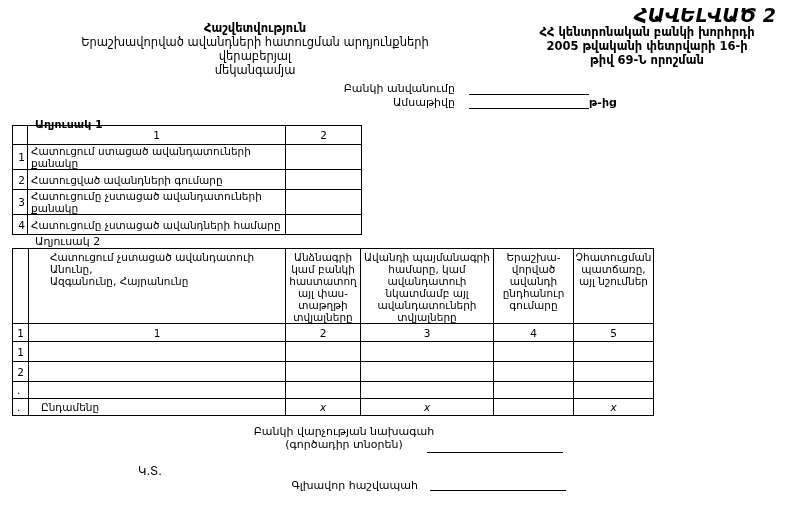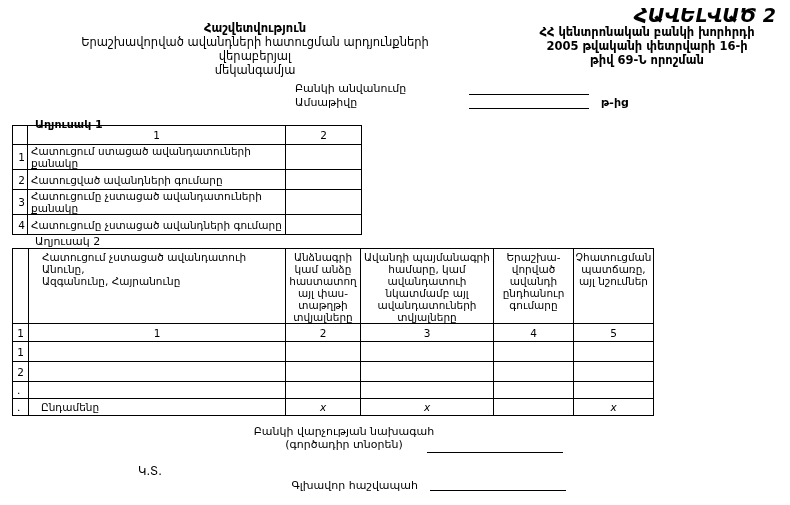--- a/index.html
+++ b/index.html
@@ -16,39 +16,39 @@
 
   #appendix { top:4px; right:14px; font-weight:bold; font-style:italic; font-size:19px; }
   #decree   { top:25px; right:14px; width:258px; text-align:center; font-weight:bold;
               font-size:11.5px; line-height:14px; }
   #title-block { top:21px; left:52px; width:406px; text-align:center; font-size:11.5px; line-height:14px; }
   #title    { font-weight:bold; }
   #subtitle { white-space:pre-line; }
 
   #fields { top:81px; left:295px; }
   .field-row { display:flex; align-items:flex-end; height:14px; }
-  .field-label { width:160px; }
+  .field-label { width:160px; text-align:right; }
   .field-line  { width:120px; border-bottom:1px solid #000; height:12px; margin-left:14px; }
-  .field-suffix{ font-weight:bold; margin-left:12px; }
+  .field-suffix{ font-weight:bold; margin-left:0; }
 
   table { border-collapse:collapse; table-layout:fixed; }
   td { border:1px solid #000; font-size:10.5px; vertical-align:middle; overflow:hidden; }
 
   #table1-label { top:118px; left:35px;font-weight:bold; }
   #table1 { top:125px; left:12px; }
   #table1 .hdr td { text-align:center; height:19px; }
   #table1 .row td { height:20px; }
   #table1 .num { text-align:right; padding-right:2px; }
   #table1 .c1  { padding-left:3px; }
 
   #table2-label { top:235px; left:35px; }
   #table2 { top:248px; left:12px; }
   #table2 .hdr td { vertical-align:top; text-align:center; white-space:pre-line;
                     line-height:12px; padding-top:2px; height:74px; }
-  #table2 .hdr .c1 { text-align:left; padding-left:13px; }
+  #table2 .hdr .c1 { text-align:left; padding-left:21px; }
   #table2 .numrow td { text-align:center; height:18px; }
   #table2 .row td { height:20px; }
   #table2 .dotrow td { height:17px; }
   #table2 .rnum { text-align:center; }
   #table2 .rnum-dot { text-align:left; padding-left:4px; }
   #table2 .c1 { padding-left:12px; }
   #table2 .xcell { text-align:center; font-style:italic; }
 
   #sig1  { top:425px; left:244px; width:200px; text-align:center; line-height:13px; }
   #line1 { top:441px; left:427px; width:136px; height:12px; border-bottom:1px solid #000; }
@@ -109,21 +109,21 @@
     <td class="c1">Հատուցված ավանդների գումարը</td>
     <td class="c2"></td>
   </tr>
   <tr class="row">
     <td class="num">3</td>
     <td class="c1">Հատուցումը չստացած ավանդատուների քանակը</td>
     <td class="c2"></td>
   </tr>
   <tr class="row">
     <td class="num">4</td>
-    <td class="c1">Հատուցումը չստացած ավանդների գումարը</td>
+    <td class="c1">Հատուցումը չստացած ավանդների համարը</td>
     <td class="c2"></td>
   </tr>
 </tbody>
   </table>
 
 <div class="abs" id="table2-label">Աղյուսակ 2</div>
 
 <table class="abs" id="table2">
   <colgroup>
     <col style="width:16px">
@@ -132,21 +132,21 @@
     <col style="width:133px">
       <col style="width:80px">
       <col style="width:80px">
   </colgroup>
   <tbody>
       <tr class="hdr">
     <td></td>
     <td class="c1">Հատուցում չստացած ավանդատուի Անունը,
 Ազգանունը, Հայրանունը</td>
     <td>Անձնագրի
-կամ անձը
+կամ բանկի
 հաստատող
 այլ փաս-
 տաթղթի
 տվյալները</td>
     <td>Ավանդի պայմանագրի
 համարը, կամ
 ավանդատուի
 նկատմամբ այլ
 ավանդատուների
 տվյալները</td>

